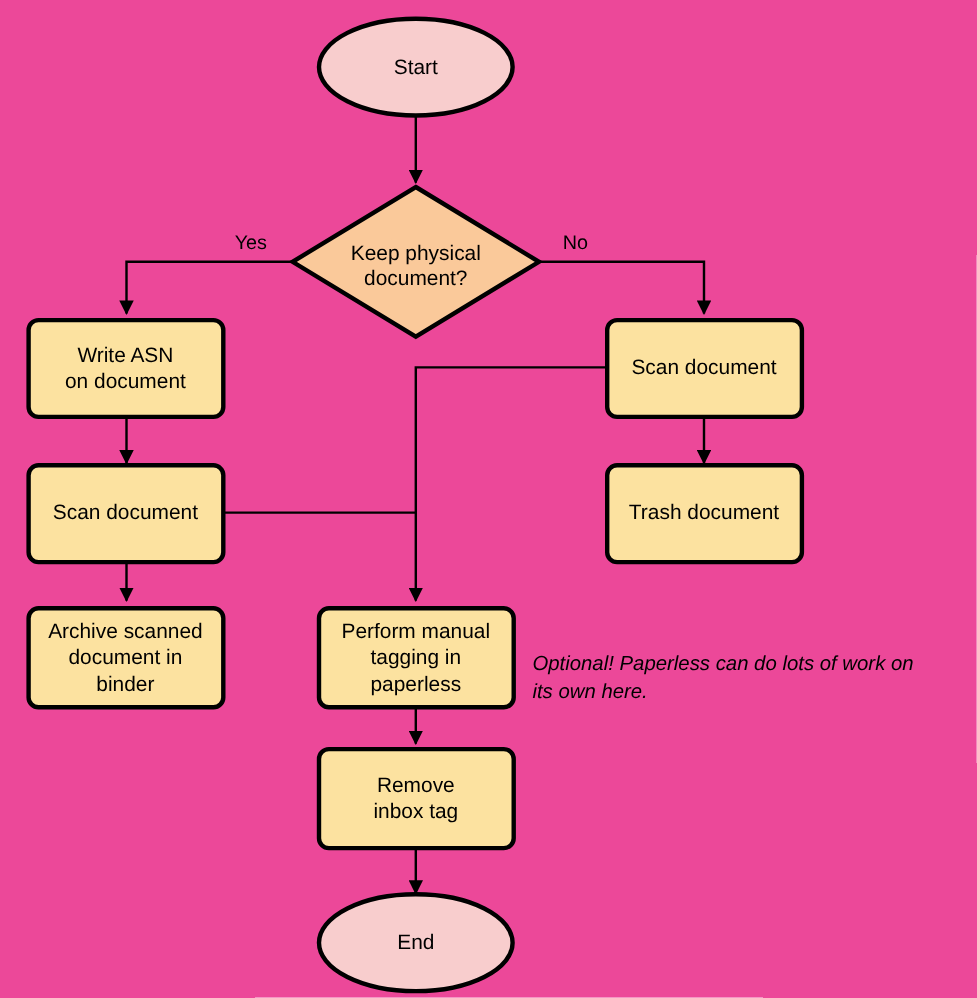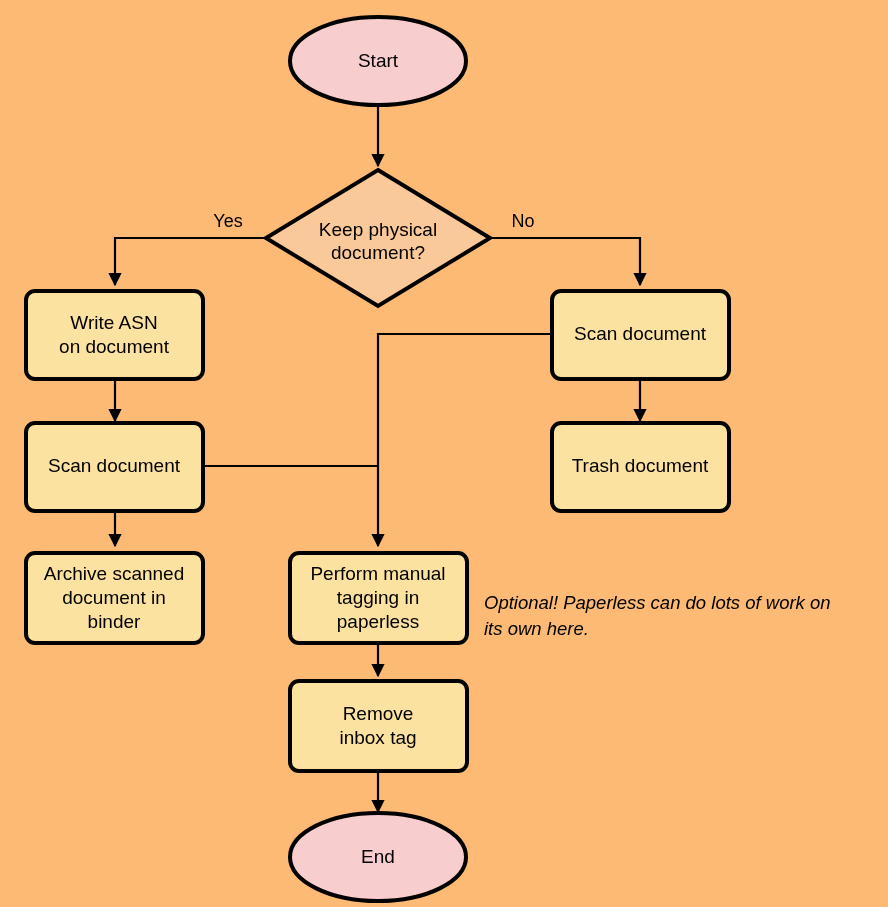--- a/index.html
+++ b/index.html
@@ -10,21 +10,21 @@
   body {
     width: 888px;
     height: 907px;
     overflow: hidden;
     font-family: "Liberation Sans", sans-serif;
   }
   #flowchart-root {
     position: relative;
     width: 888px;
     height: 907px;
-    background: #fdba74;
+    background: #ec4899;
   }
   svg.diagram {
     display: block;
     width: 888px;
     height: 907px;
   }
   .node-text {
     font-family: "Liberation Sans", sans-serif;
     font-size: 19px;
     fill: #000000;

